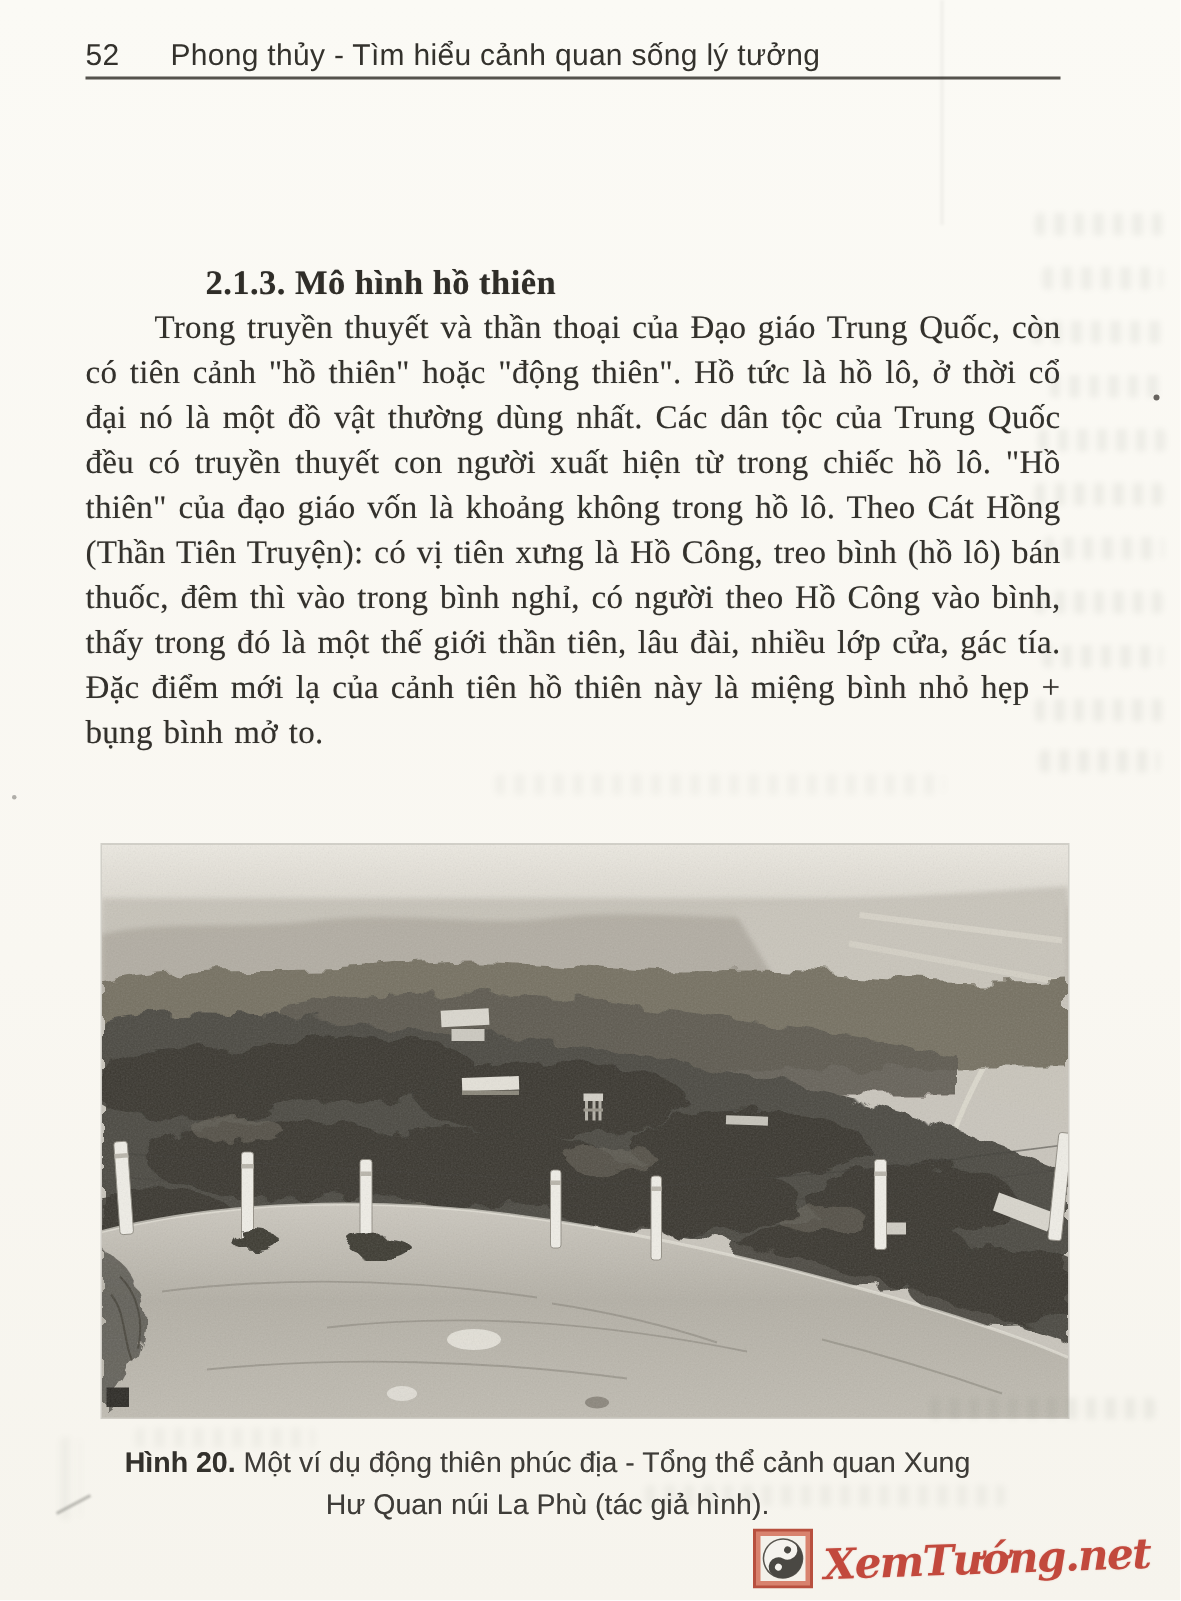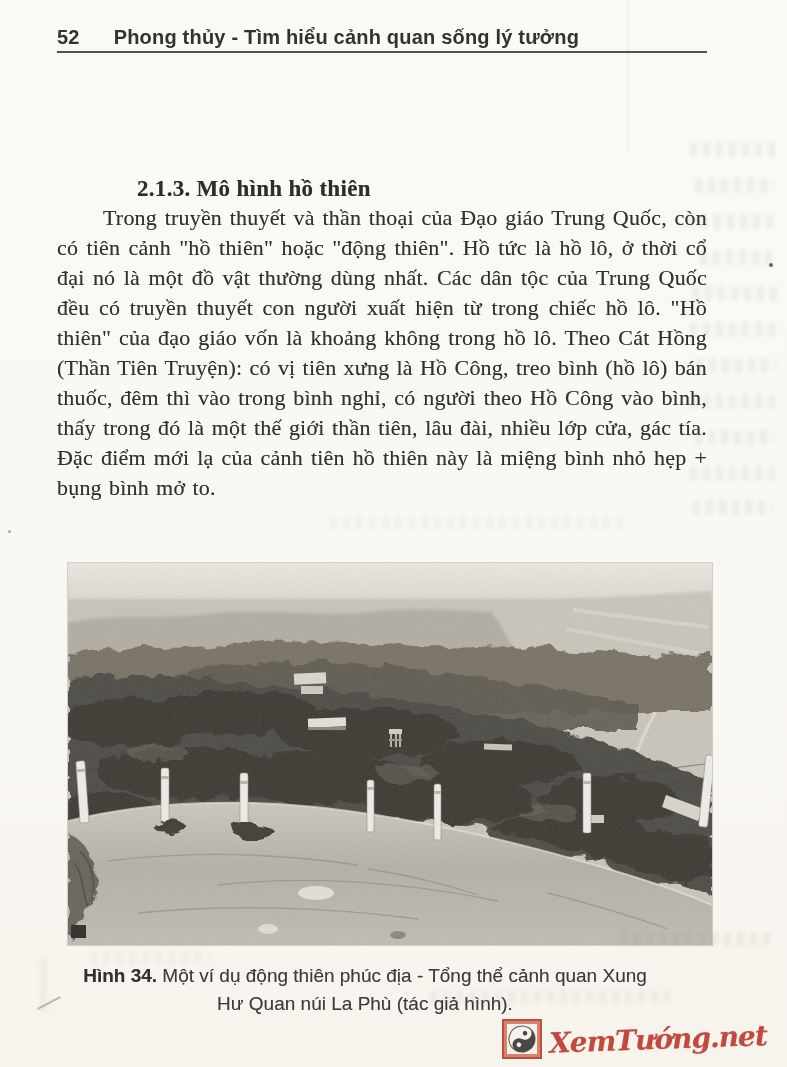--- a/index.html
+++ b/index.html
@@ -9,21 +9,21 @@
     background:linear-gradient(180deg,#fbfaf5 0%,#f9f7f1 60%,#f6f4ed 100%);
     overflow:hidden;
     font-family:"Liberation Serif","DejaVu Serif",serif;
     color:#2e2c28;
   }
   
   .header{
     position:absolute;left:57px;top:26px;width:650px;
     display:flex;align-items:baseline;gap:34px;
     font-family:"Liberation Sans","DejaVu Sans",sans-serif;
-    font-weight:700;font-size:20px;color:#34322d;
+    font-weight:400;font-size:20px;color:#34322d;
     letter-spacing:.2px;
   }
   .header-rule{
     position:absolute;left:57px;top:51px;width:650px;height:2px;
     background:#37352f;opacity:.85;
   }
   
   .para{
     position:absolute;left:57px;width:650px;
     font-size:22px;line-height:30px;
@@ -226,21 +226,21 @@
       </g>
 
       <ellipse cx="102" cy="264" rx="16" ry="7" fill="#3c3a33" filter="url(#rough)"></ellipse>
       <ellipse cx="185" cy="268" rx="20" ry="8" fill="#3c3a33" filter="url(#rough)"></ellipse>
 
       <rect x="0" y="0" width="644" height="382" filter="url(#grain)" opacity=".16"></rect>
     </svg>
   </figure>
 
   <figcaption class="caption">
-    <div><b>Hình 34.</b><span> Một ví dụ động thiên phúc địa - Tổng thể cảnh quan Xung</span></div>
+    <div><b>Hình 20.</b><span> Một ví dụ động thiên phúc địa - Tổng thể cảnh quan Xung</span></div>
     <div>Hư Quan núi La Phù (tác giả hình).</div>
   </figcaption>
 
   <div class="watermark">
     <svg class="wm-icon" viewBox="0 0 40 40">
       <rect x="1" y="1" width="38" height="38" fill="#d8826e" stroke="#b8503f" stroke-width="2"></rect>
       <rect x="5" y="5" width="30" height="30" fill="#f4f1ea"></rect>
       <g transform="translate(20,20) rotate(28)">
         <circle r="13" fill="#f5f3ee" stroke="#57544e" stroke-width="1"></circle>
         <path d="M0,-13 A13,13 0 0 1 0,13 A6.5,6.5 0 0 1 0,0 A6.5,6.5 0 0 0 0,-13 Z" fill="#4a4843"></path>

